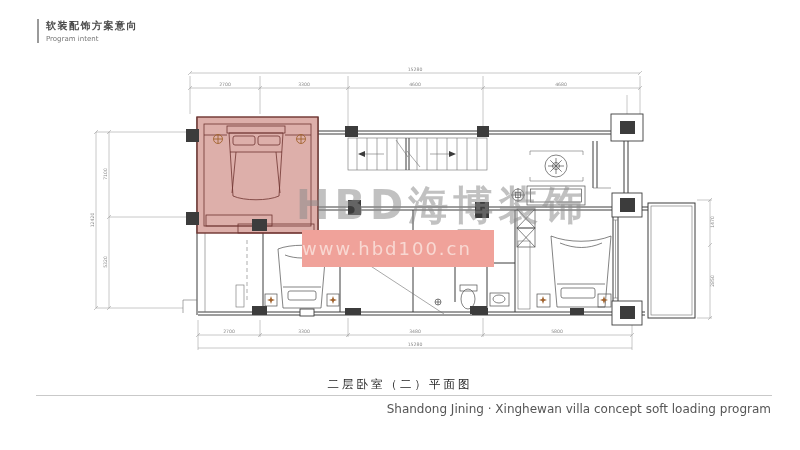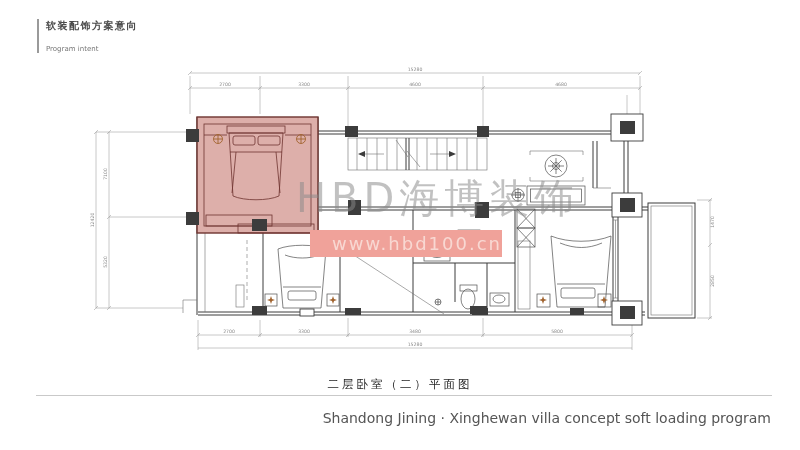--- a/index.html
+++ b/index.html
@@ -3,48 +3,48 @@
 <meta charset="utf-8">
 <style>
   html,body{margin:0;padding:0}
   body{
     width:800px;height:450px;position:relative;background:#ffffff;overflow:hidden;
     font-family:"DejaVu Sans","Liberation Sans",sans-serif;
   }
   
   .header{position:absolute;left:37px;top:19px;border-left:2px solid #9a9a9a;padding-left:7px}
   .header .cn{font-size:10px;color:#4a4a4a;font-weight:bold;letter-spacing:1.5px;white-space:nowrap}
-  .header .en{font-size:7px;color:#777;margin-top:12px;white-space:nowrap}
+  .header .en{font-size:7px;color:#777;margin-top:2px;white-space:nowrap}
   
   svg.plan{position:absolute;left:0;top:0}
   .wall{stroke:var(--plan-line);stroke-width:1;fill:none}
   .thin{stroke:#6f6f6f;stroke-width:.6;fill:none}
   .dim{stroke:var(--dim-line);stroke-width:.55;fill:none}
   .dimtxt{font-size:4.6px;fill:#8a8a8a}
   .col{fill:var(--plan-line);stroke:none}
   .colframe{fill:#ffffff;stroke:var(--plan-line);stroke-width:.9}
   .hlrect{fill:var(--highlight-fill);fill-opacity:.85;stroke:var(--highlight-border);stroke-width:1.4}
   .hl-line{stroke:var(--highlight-border);stroke-width:.8;fill:none}
   .furn{stroke:#4f4f4f;stroke-width:.7;fill:none}
   .lampline{stroke:var(--accent-lamp);stroke-width:.9;fill:none}
   .lamp{fill:var(--accent-lamp);stroke:none}
   .dash{stroke:#777;stroke-width:.6;stroke-dasharray:4 3;fill:none}
   
-  .wm-text{position:absolute;left:296px;top:178px;font-size:40px;font-weight:normal;
+  .wm-text{position:absolute;left:296px;top:185px;font-size:40px;font-weight:bold;
     color:var(--watermark-text);opacity:.52;letter-spacing:5px;white-space:nowrap;line-height:1;z-index:4}
-  .wm-bar{position:absolute;left:310px;top:230px;width:192px;height:27px;background:var(--watermark-bar);
-    display:flex;align-items:center;justify-content:flex-end;z-index:3}
+  .wm-bar{position:absolute;left:302px;top:230px;width:192px;height:37px;background:var(--watermark-bar);
+    display:flex;align-items:center;justify-content:flex-start;z-index:3}
   .wm-url{font-size:18px;color:var(--watermark-url);letter-spacing:2px;line-height:1;white-space:nowrap}
   
   .caption{position:absolute;left:12px;top:377px;width:776px;text-align:center;
     font-size:11.5px;color:#1e1e1e;letter-spacing:3px;font-weight:500}
   .sep{position:absolute;left:36px;top:395px;width:736px;border-top:1px solid #c9c9c9}
   .footer{position:absolute;right:29px;top:400px;text-align:right}
   .footer .cn{font-size:10.5px;color:#1e1e1e;font-weight:bold;letter-spacing:1px;white-space:nowrap}
-  .footer .en{font-size:14px;color:#555;margin-top:10px;white-space:nowrap}
+  .footer .en{font-size:12px;color:#555;margin-top:2px;white-space:nowrap}
 </style>
 </head>
 <body>
 
 <div class="header">
   <div class="cn">软装配饰方案意向</div>
   <div class="en">Program intent</div>
 </div>
 
 <svg class="plan" width="800" height="450" viewBox="0 0 800 450">

